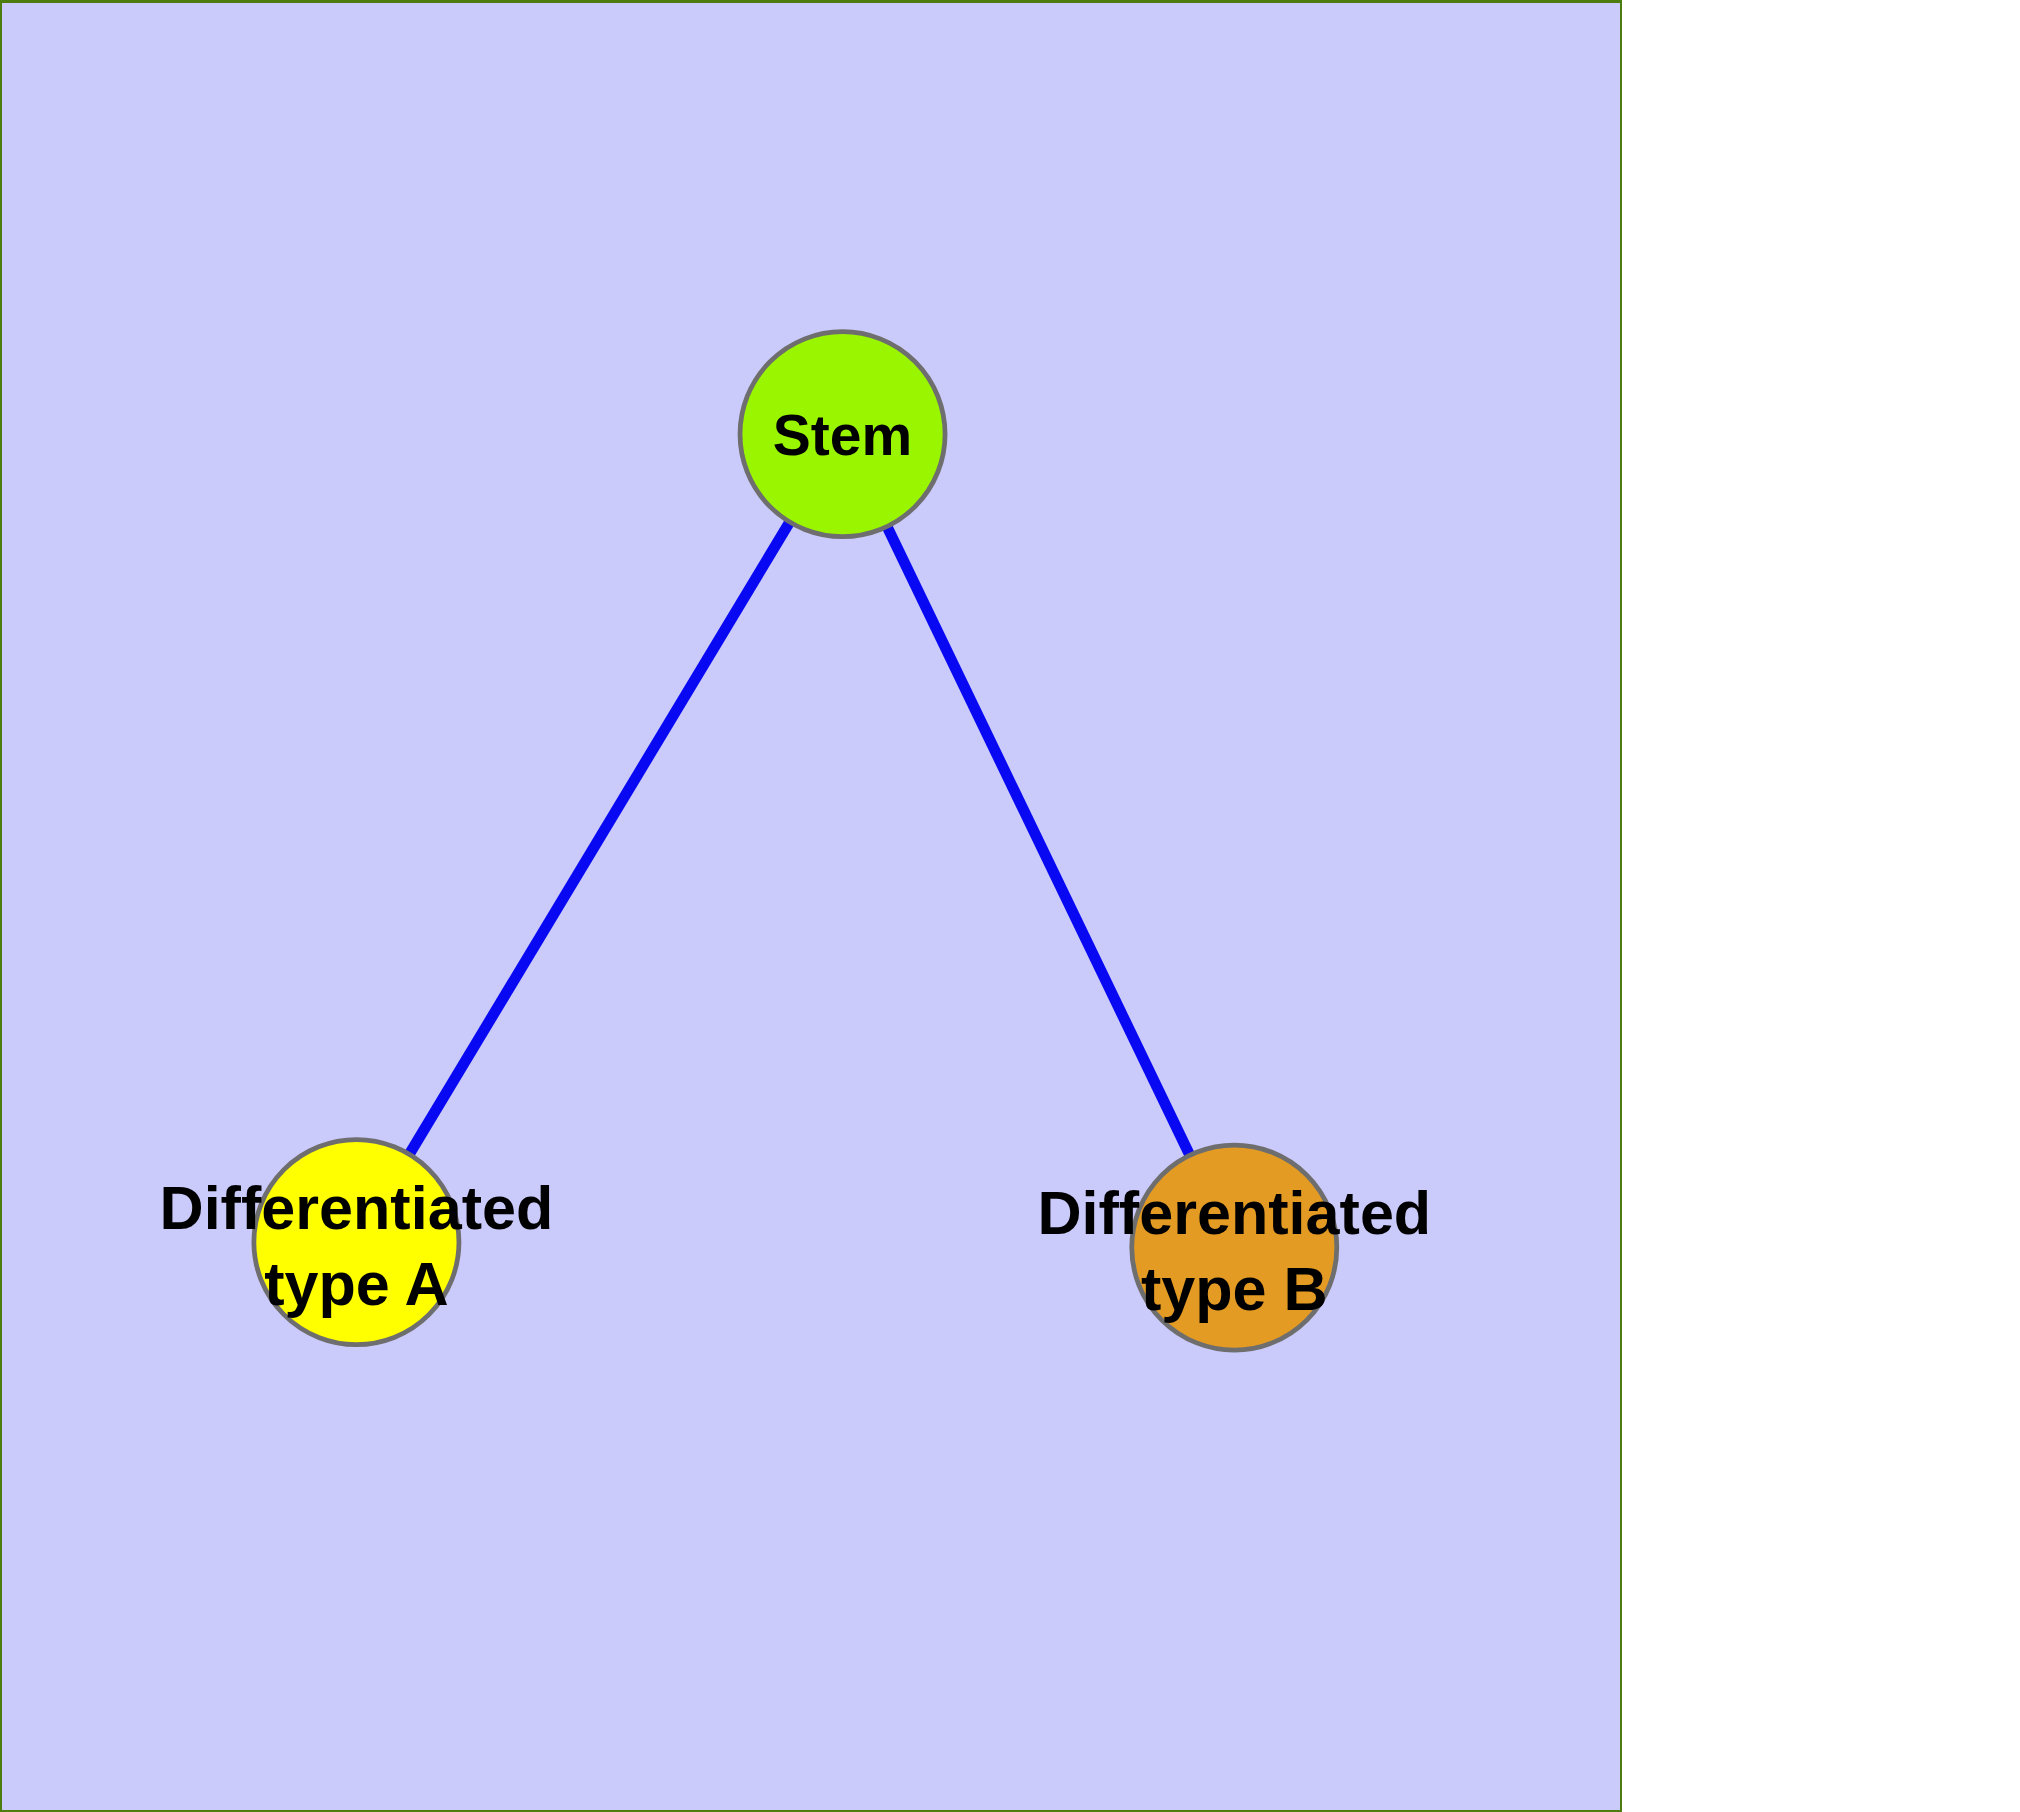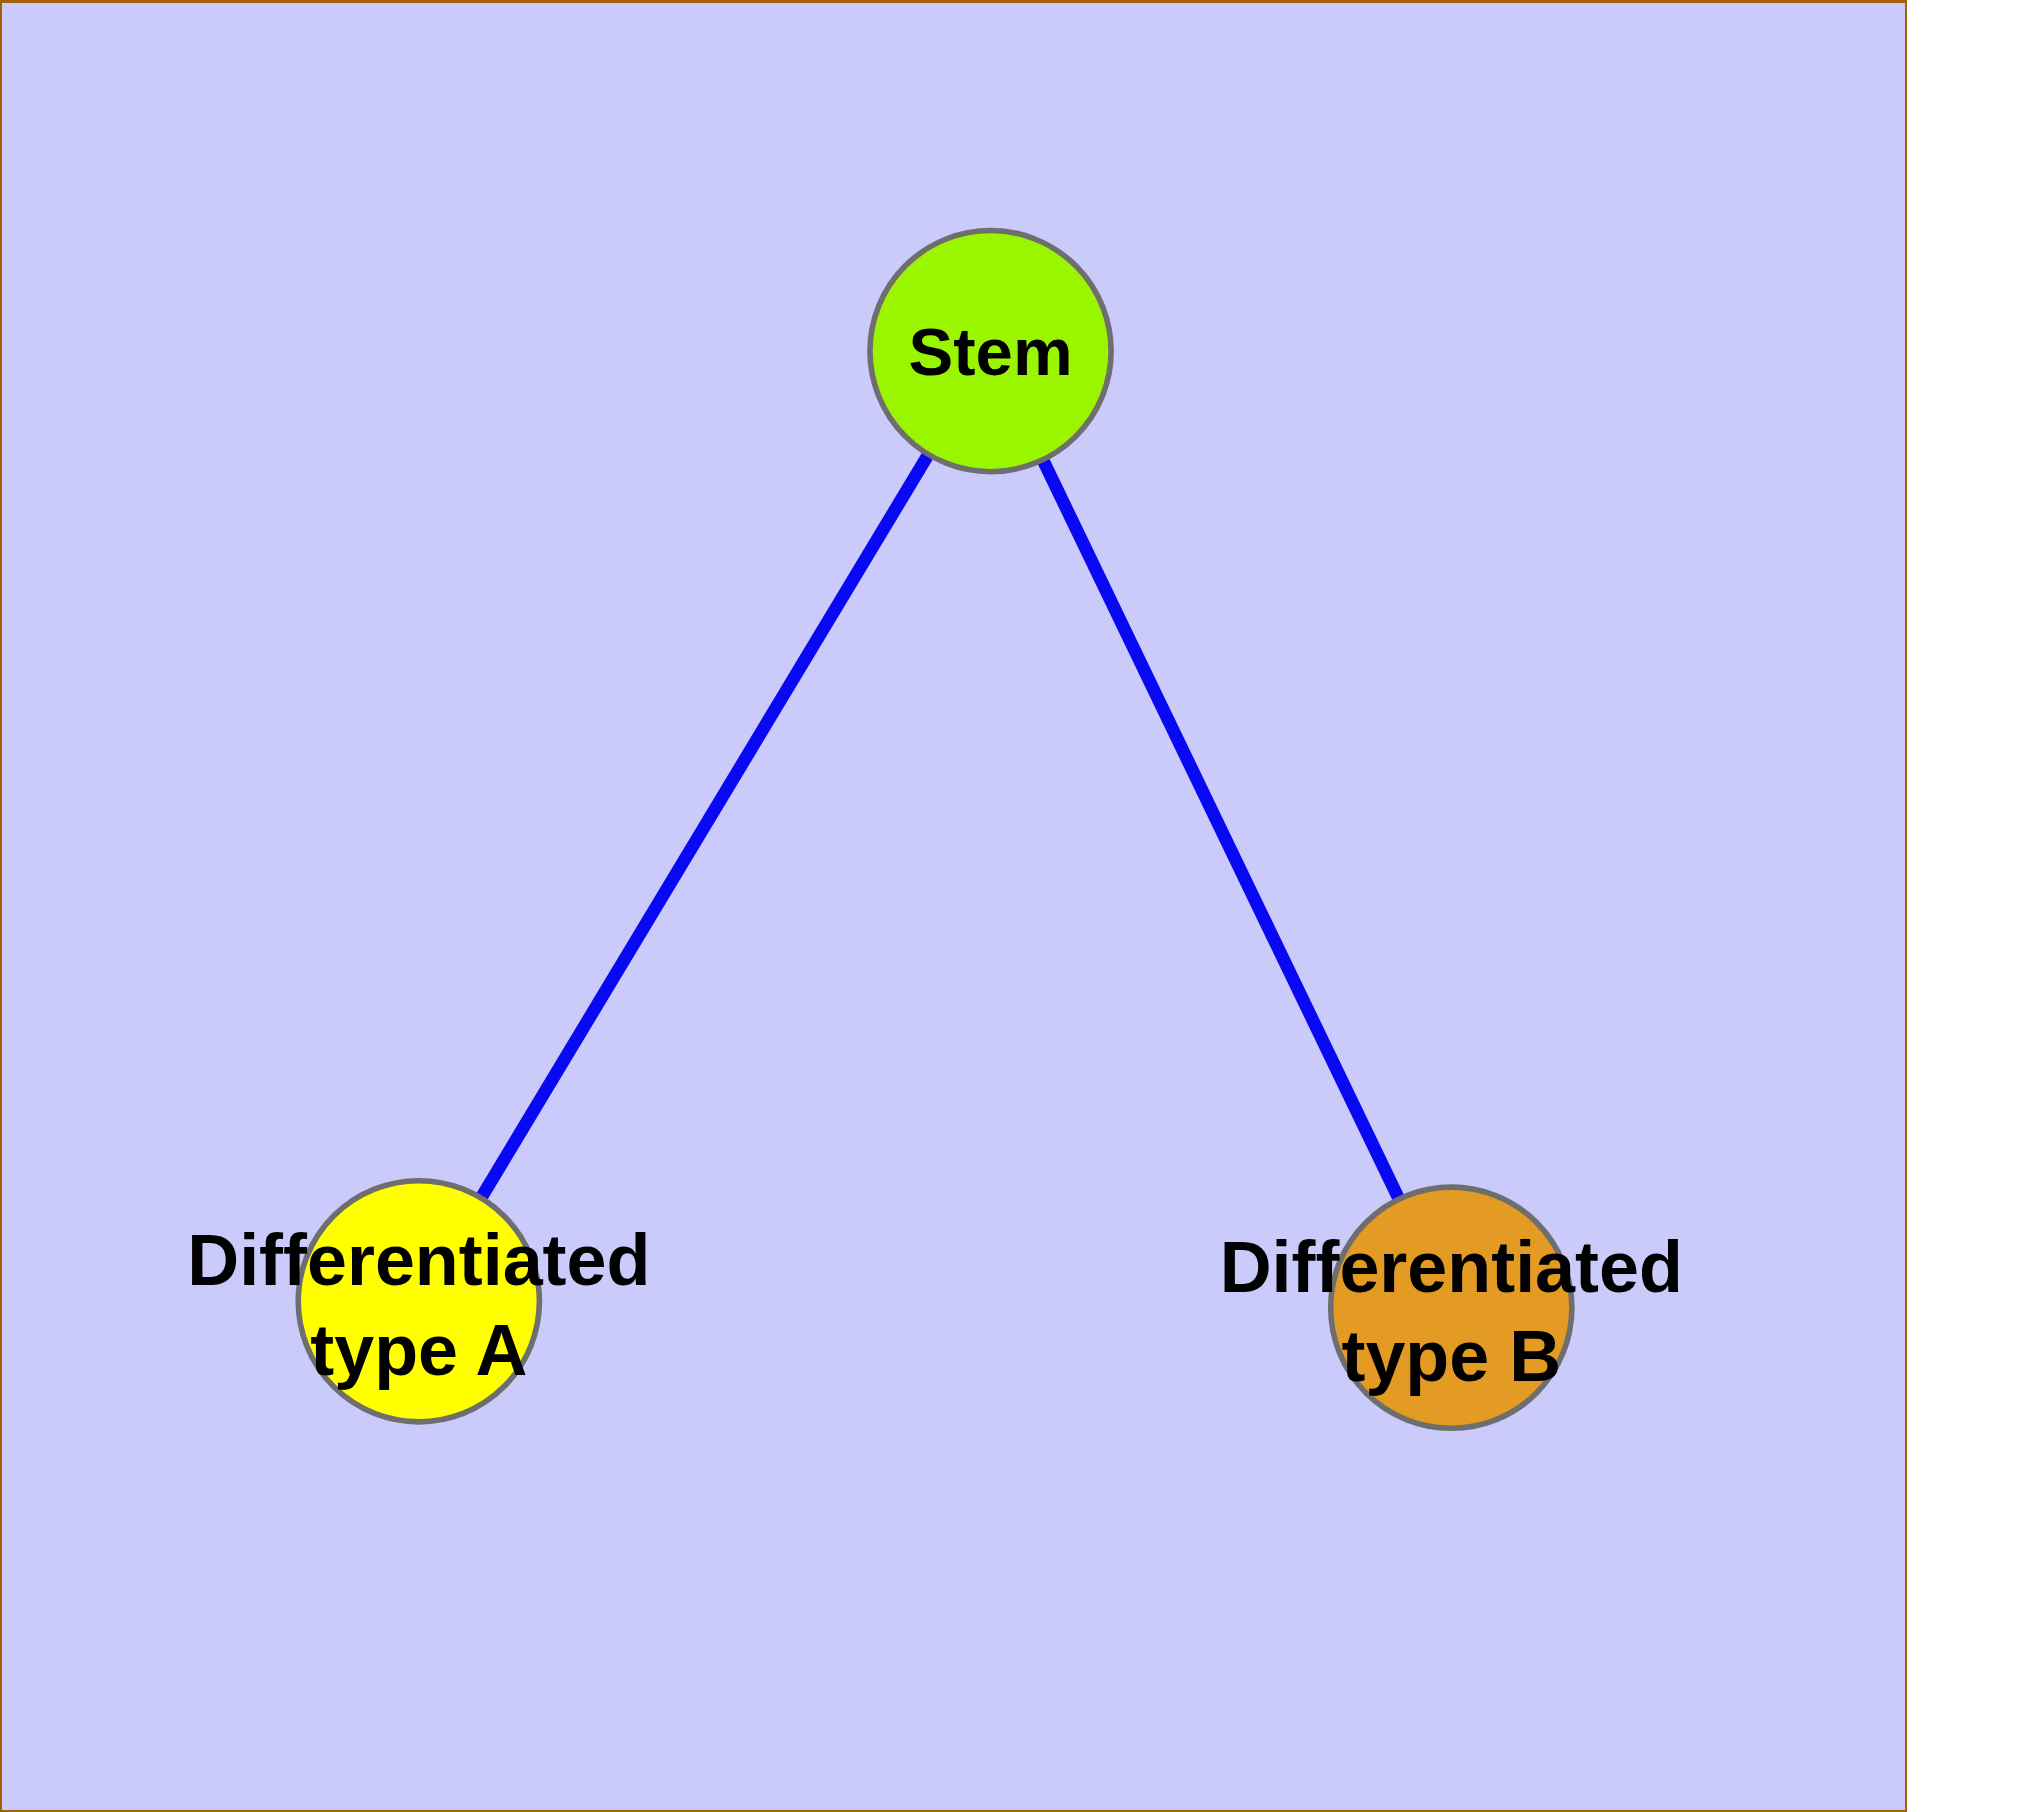--- a/index.html
+++ b/index.html
@@ -3,24 +3,24 @@
 <meta charset="utf-8">
 <style>
   html, body {
     margin: 0;
     padding: 0;
     background: #ffffff;
     font-family: "Liberation Sans", sans-serif;
   }
   .canvas-wrap {
     position: relative;
-    width: 1907px;
+    width: 1622px;
     height: 1812px;
     box-sizing: border-box;
-    background: #a16207;
+    background: #4d7c0f;
   }
   .diagram-canvas {
     position: absolute;
     top: 3.4px;
     left: 1.7px;
     right: 1.7px;
     bottom: 2.5px;
     
   }
   svg.graph {

